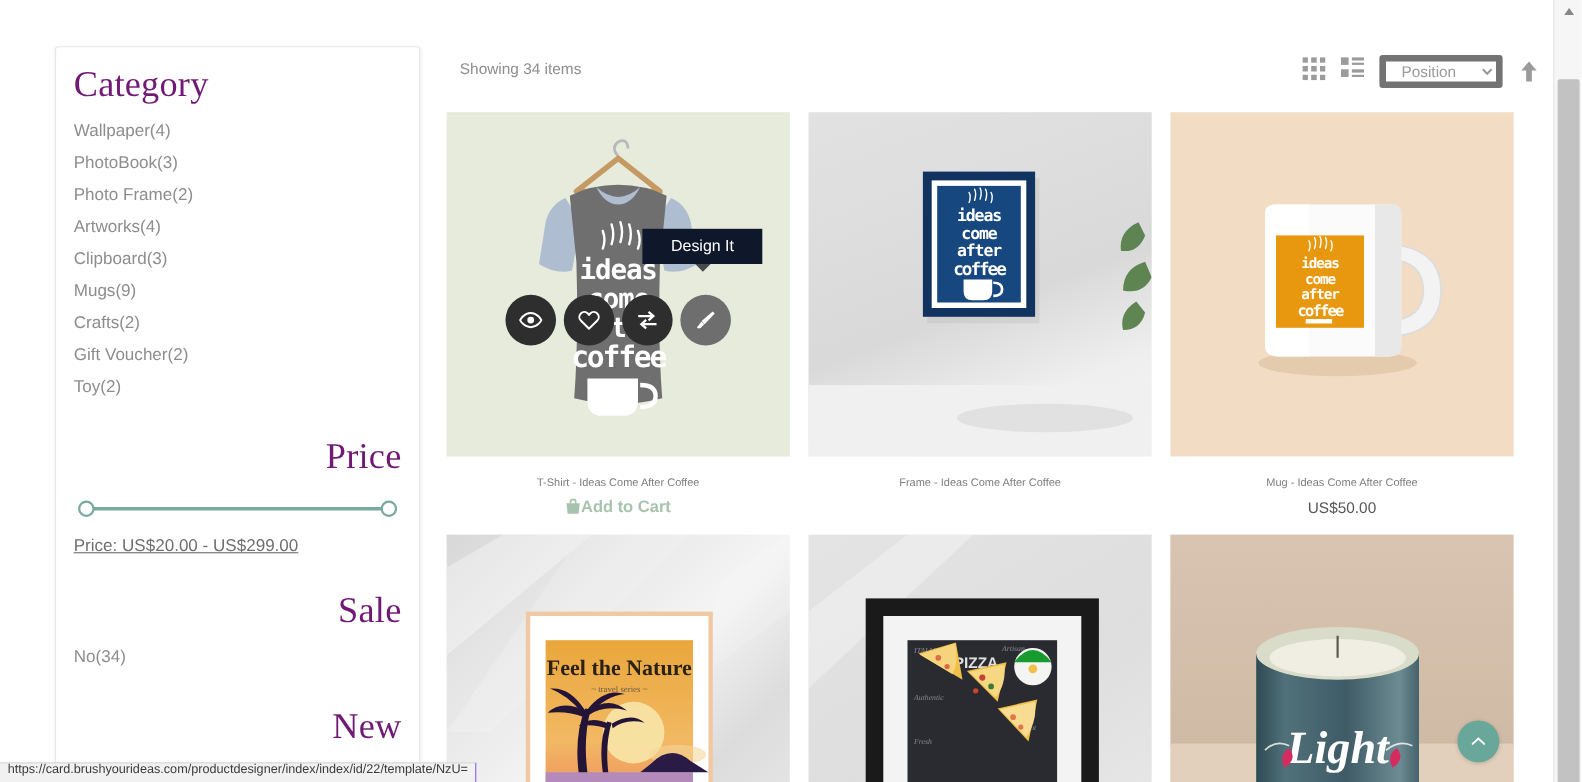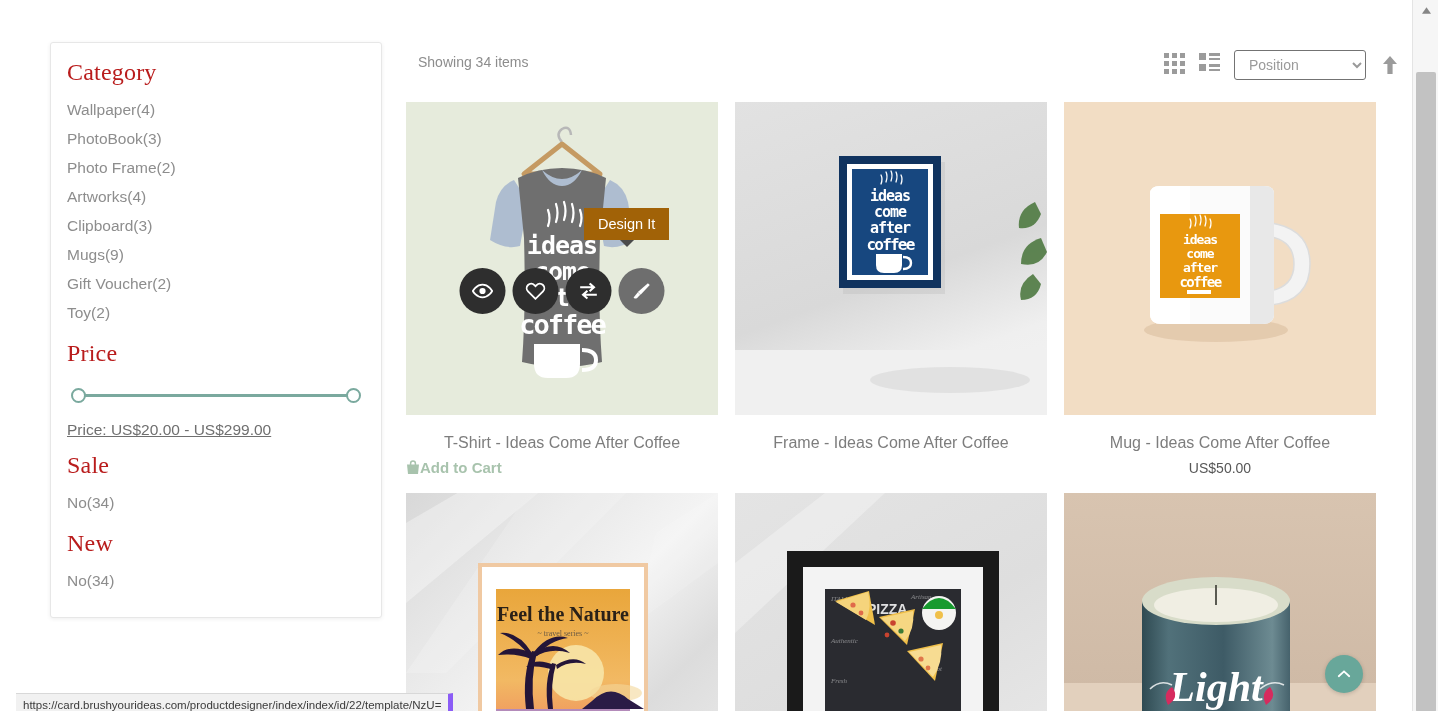--- a/index.html
+++ b/index.html
@@ -36,27 +36,27 @@
     width: 332px;
     background: #ffffff;
     border: 1px solid #e7e7e7;
     border-radius: 3px;
     box-shadow: 0 1px 4px rgba(0,0,0,0.07);
     padding: 16px 16px 22px 16px;
   }
 
   .filter-title {
     font-family: "Liberation Serif", serif;
-    font-size: 24px;
+    font-size: 33px;
     font-weight: 400;
-    color: #b91c1c;
+    color: #701a75;
     letter-spacing: .2px;
     margin-bottom: 9px;
   }
-  .filter-title.spaced { margin-top: 13px; }
+  .filter-title.spaced { margin-top: 31px; text-align: right; }
 
   .filter-link {
     display: block;
     font-size: 15.5px;
     color: #8d8d8d;
     line-height: 29px;
     text-decoration: none;
     cursor: pointer;
   }
 
@@ -118,27 +118,27 @@
     position: absolute;
     right: 0; top: 0;
     display: flex;
     align-items: center;
     gap: 14px;
   }
 
   .view-icon { cursor: pointer; display: block; }
 
   .sort-select {
-    width: 132px;
+    width: 112px;
     height: 30px;
     font-family: "Liberation Sans", sans-serif;
     font-size: 14px;
     color: #9a9a9a;
     background: #ffffff;
-    border: 1px solid #737373;
+    border: 6px solid #737373;
     border-radius: 3px;
     padding: 0 6px 0 10px;
     cursor: pointer;
   }
 
   .sort-dir {
     width: 20px; height: 24px;
     cursor: pointer;
     display: block;
   }
@@ -158,36 +158,36 @@
   }
   .card-media {
     position: relative;
     width: 312px;
     height: 313px;
     overflow: hidden;
   }
   .card-title {
     display: block;
     text-align: center;
-    font-size: 16px;
+    font-size: 10px;
     color: #7d7d7d;
     margin-top: 19px;
     text-decoration: none;
     cursor: pointer;
   }
   .card-price {
     text-align: center;
     font-size: 14px;
     color: #575757;
     margin-top: 8px;
   }
   .add-to-cart {
     display: flex;
     align-items: center;
-    justify-content: flex-start;
+    justify-content: center;
     gap: 0;
     margin-top: 7px;
     font-size: 15px;
     font-weight: bold;
     color: #a8c3ad;
     cursor: pointer;
   }
 
   
   .actions {
@@ -208,24 +208,24 @@
     align-items: center;
     justify-content: center;
     cursor: pointer;
   }
   .action-btn.hovered { background: #6e6e6e; }
 
   .tooltip {
     position: absolute;
     left: 178px;
     top: 106px;
-    background: #a16207;
+    background: #0f172a;
     color: #ffffff;
     font-size: 14.5px;
-    padding: 8px 14px;
+    padding: 8px 26px;
     white-space: nowrap;
     z-index: 5;
   }
   .tooltip:after {
     content: "";
     position: absolute;
     bottom: -7px;
     left: 50%;
     margin-left: -7px;
     border-left: 7px solid transparent;
@@ -245,27 +245,27 @@
     align-items: center;
     justify-content: center;
     cursor: pointer;
     z-index: 20;
     box-shadow: 0 1px 4px rgba(0,0,0,0.18);
   }
 
   
   .status-bar {
     position: absolute;
-    left: 16px; bottom: 0;
+    left: 0; bottom: 0;
     height: 18px;
     background: #f1f1f1;
     border-top: 1px solid #d8d8d8;
-    border-right: 5px solid #8b5cf6;
+    border-right: 1px solid #8b5cf6;
     display: flex;
-    align-items: flex-end;
+    align-items: flex-start;
     padding: 0 7px;
     font-size: 11.5px;
     color: #3b3b3b;
     z-index: 30;
     white-space: nowrap;
   }
 
   
   .scrollbar {
     position: absolute;
@@ -323,20 +323,21 @@
 
   <aside class="sidebar">
 
     <h3 class="filter-title">Category</h3>
     <a class="filter-link">Wallpaper(4)</a>
     <a class="filter-link">PhotoBook(3)</a>
     <a class="filter-link">Photo Frame(2)</a>
     <a class="filter-link">Artworks(4)</a>
     <a class="filter-link">Clipboard(3)</a>
     <a class="filter-link">Mugs(9)</a>
+    <a class="filter-link">Crafts(2)</a>
     <a class="filter-link">Gift Voucher(2)</a>
     <a class="filter-link">Toy(2)</a>
 
     <h3 class="filter-title spaced">Price</h3>
     <div class="slider-wrap">
       <div class="slider-track"></div>
       <div class="slider-handle left"></div>
       <div class="slider-handle right"></div>
     </div>
     <div class="price-label">Price: US$20.00 - US$299.00</div>

